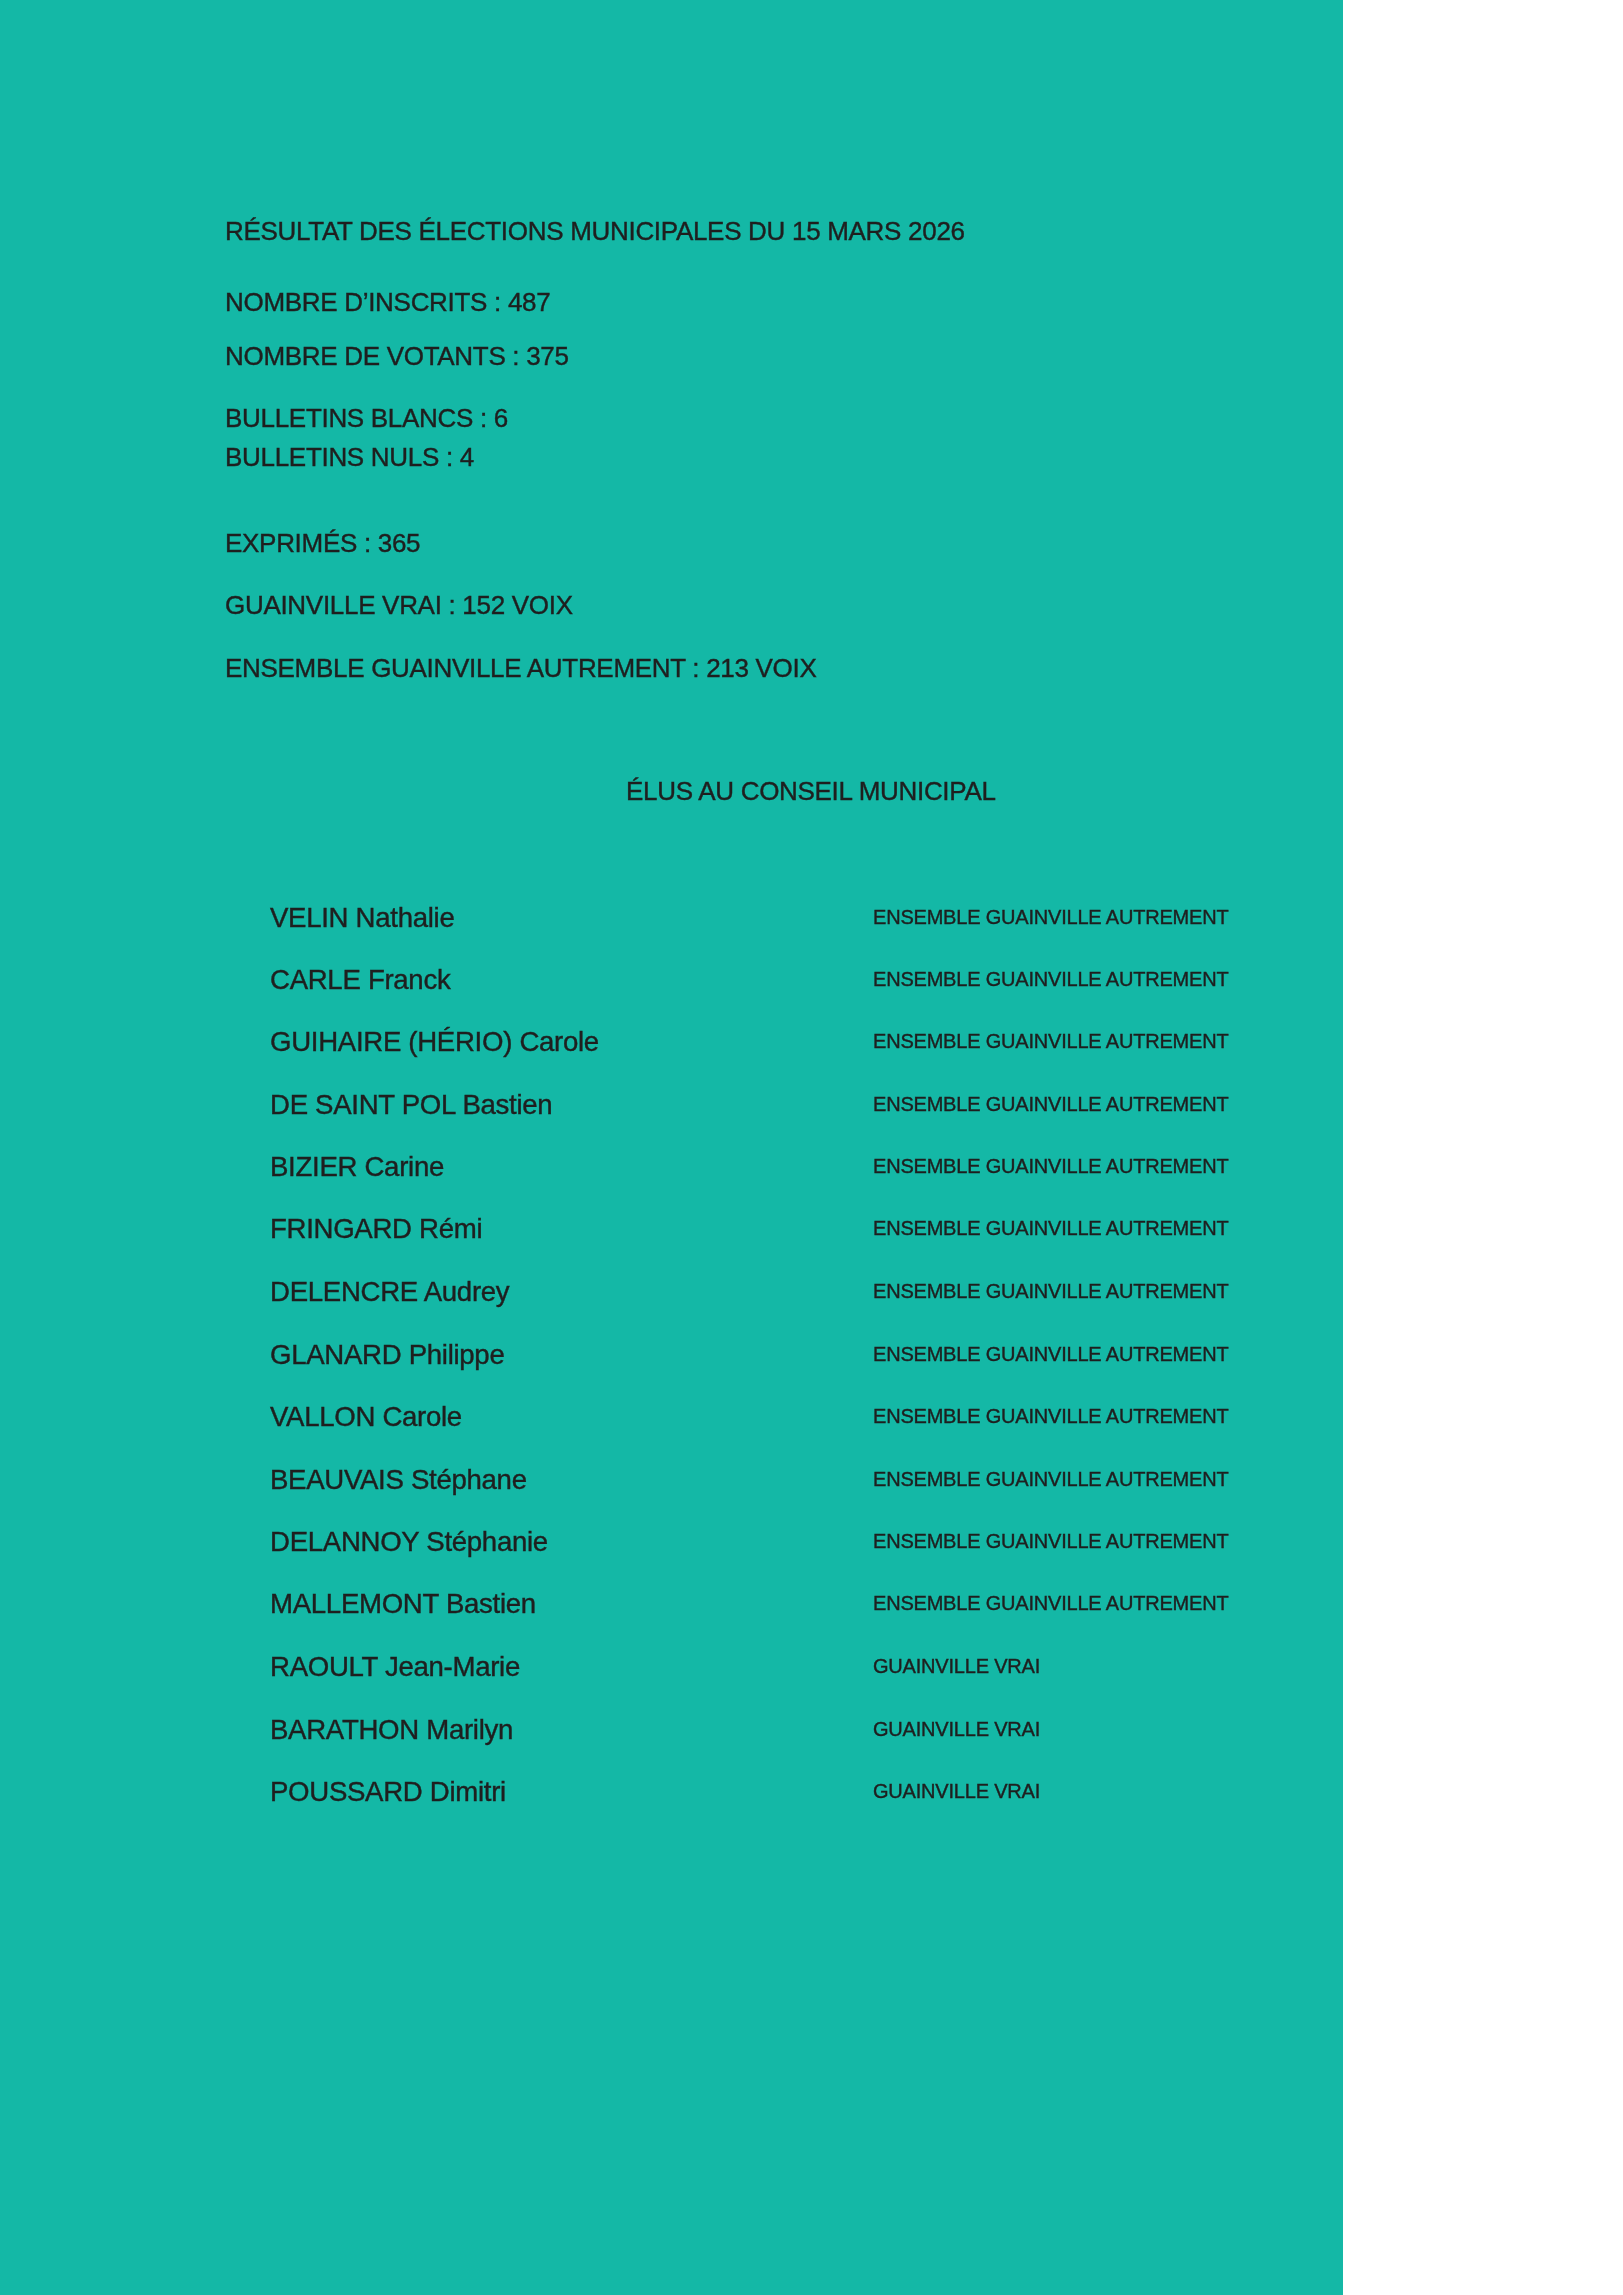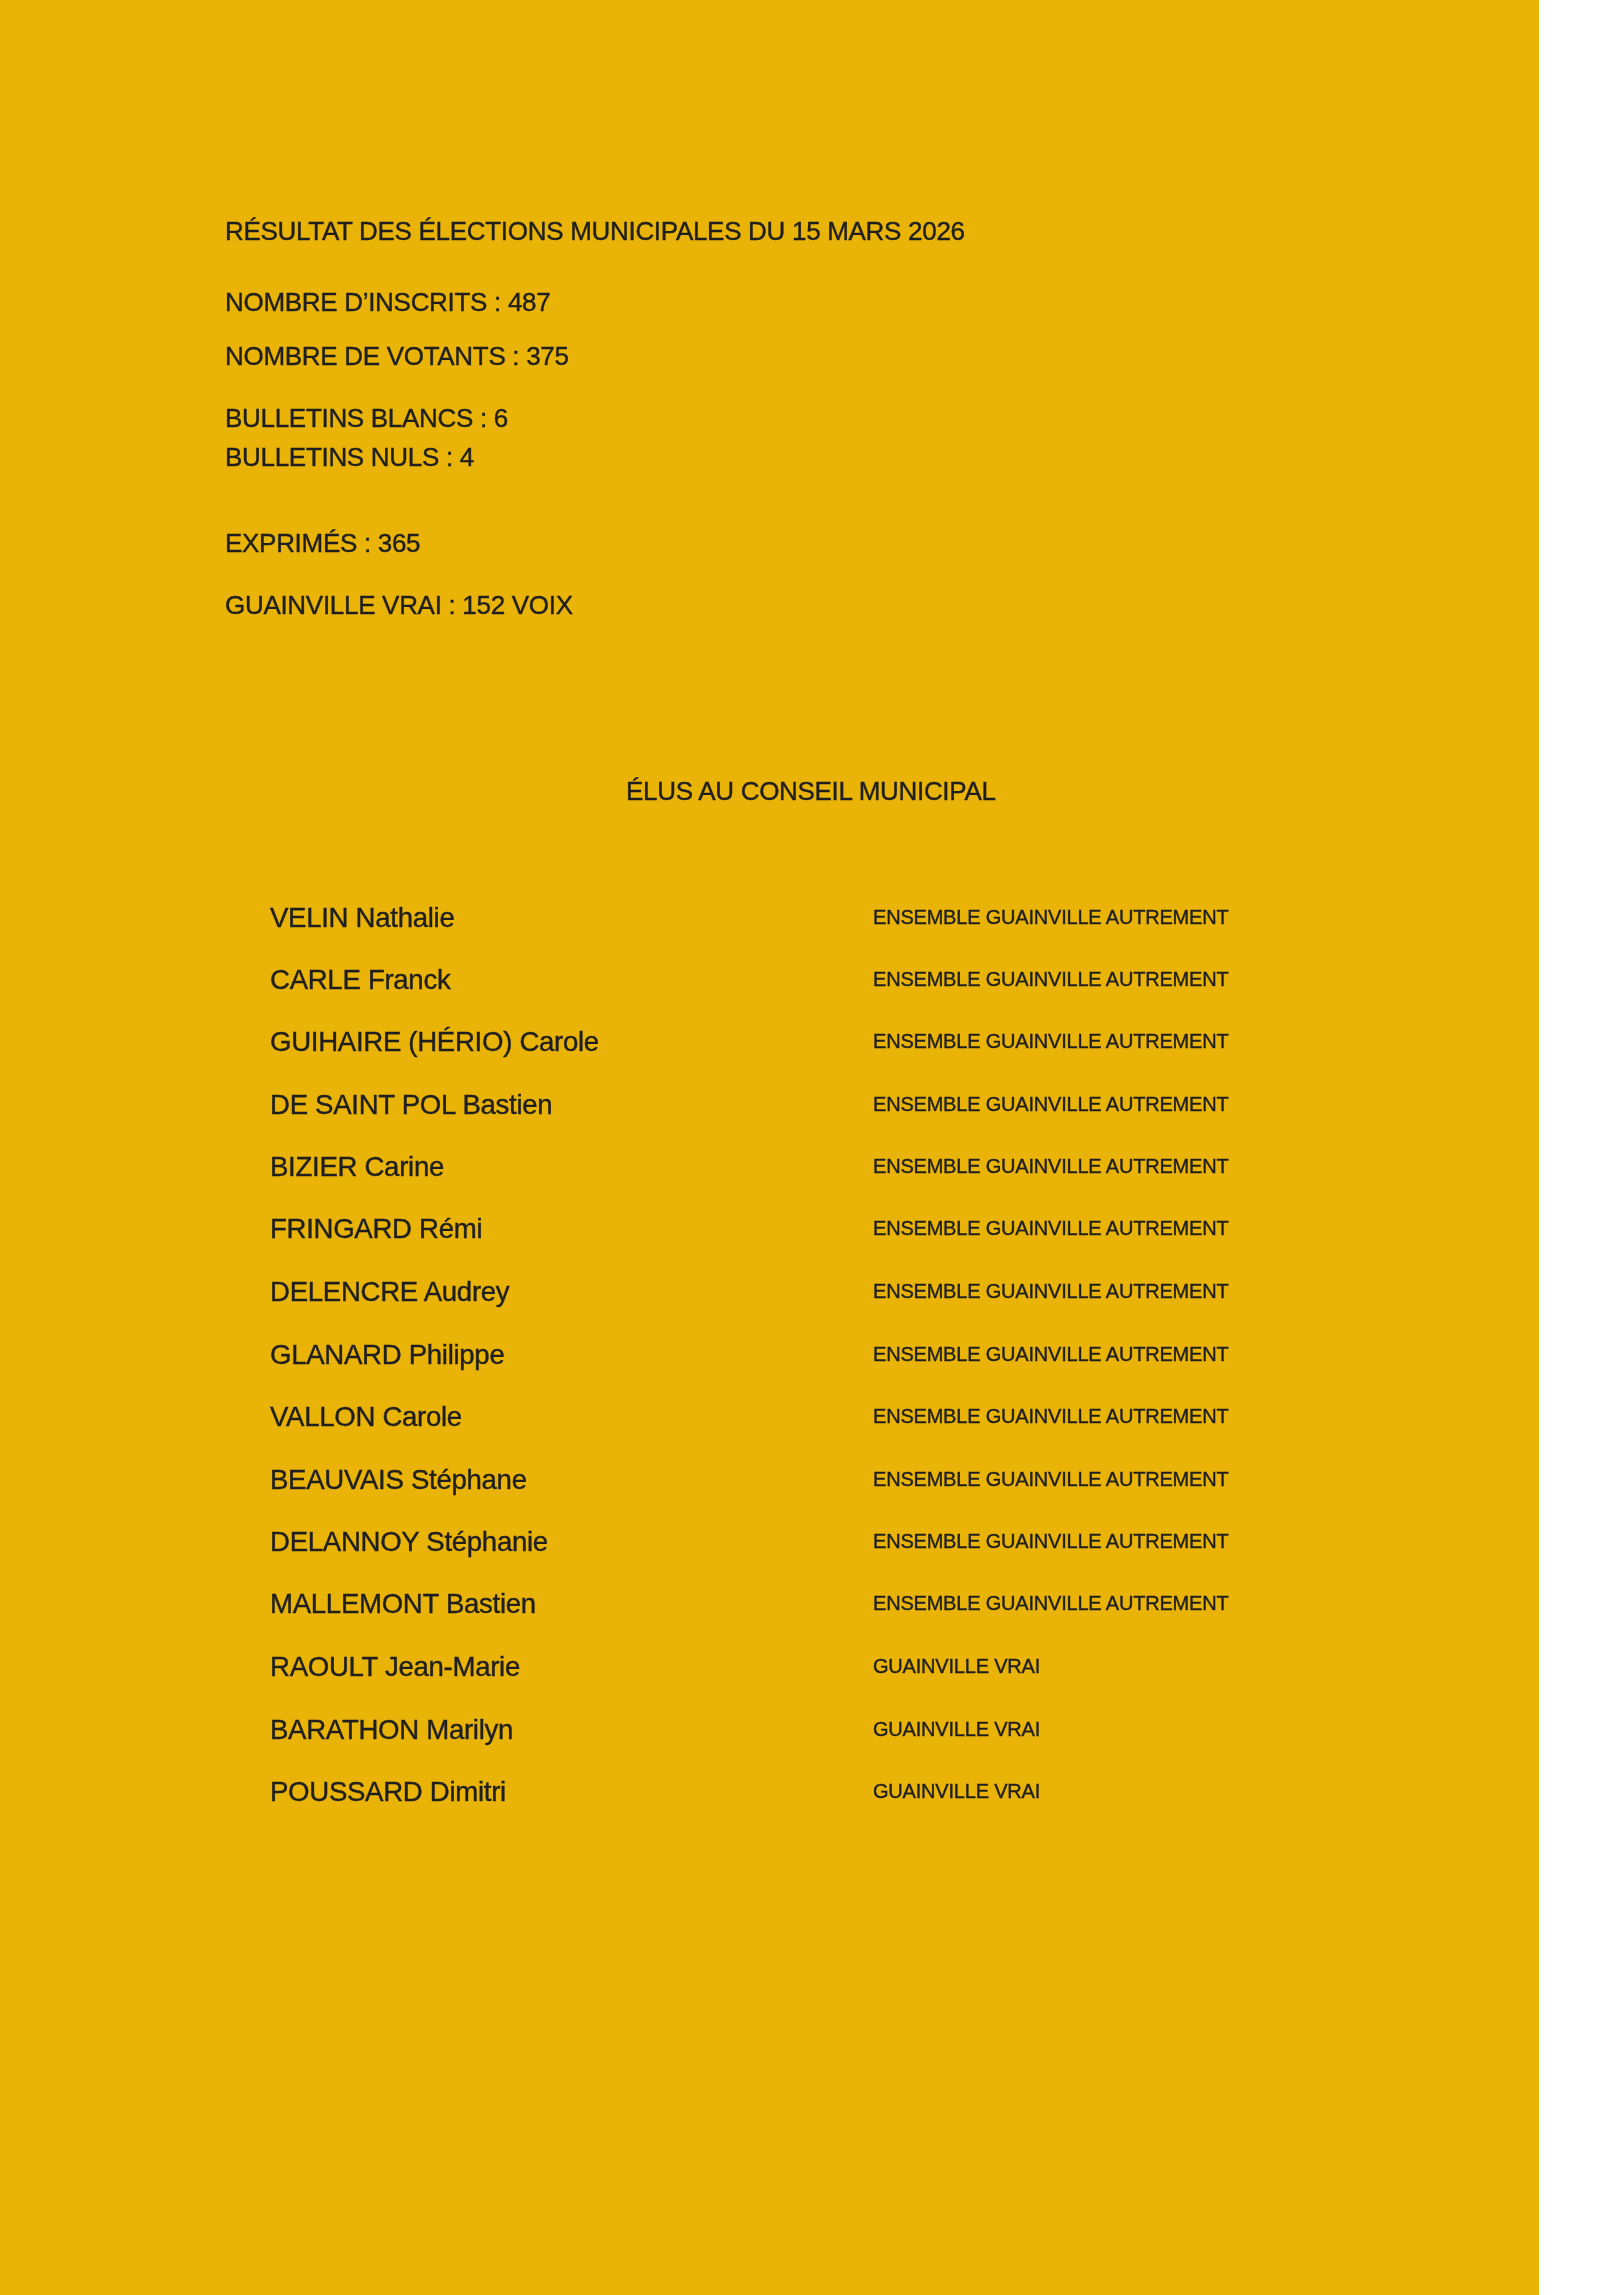--- a/index.html
+++ b/index.html
@@ -1,21 +1,21 @@
 <!DOCTYPE html>
 <html style="font-size:10.5px"><head>
   <meta charset="utf-8">
   <style>
     html, body { margin: 0; padding: 0; background: #ffffff; }
     body {
       width: 1623px; height: 2295px; position: relative; overflow: hidden;
       font-family: "Liberation Sans", "DejaVu Sans", sans-serif;
       color: #1f1f1f;
     }
-    .page { position: absolute; left: 0; top: 0; width: 1539px; height: 2295px; background: #eab308; }
+    .page { position: absolute; left: 0; top: 0; width: 1343px; height: 2295px; background: #14b8a6; }
     .line {
       position: absolute; left: 225px;
       font-size: 26px; line-height: 33px; font-weight: normal;
       letter-spacing: -0.3px; white-space: nowrap;
       -webkit-text-stroke: 0.4px #1f1f1f;
     }
     .heading {
       position: absolute; left: 626px; top: 775px;
       font-size: 26px; line-height: 33px; white-space: nowrap;
       letter-spacing: -0.3px;
@@ -41,20 +41,21 @@
 <div class="page">
 
   <div class="line" style="top:215px">RÉSULTAT DES ÉLECTIONS MUNICIPALES DU 15 MARS 2026</div>
 
   <div class="line" style="top:286px">NOMBRE D’INSCRITS : 487</div>
   <div class="line" style="top:340px">NOMBRE DE VOTANTS : 375</div>
   <div class="line" style="top:402px">BULLETINS BLANCS : 6</div>
   <div class="line" style="top:441px">BULLETINS NULS : 4</div>
   <div class="line" style="top:527px">EXPRIMÉS : 365</div>
   <div class="line" style="top:589px">GUAINVILLE VRAI : 152 VOIX</div>
+  <div class="line" style="top:652px">ENSEMBLE GUAINVILLE AUTREMENT : 213 VOIX</div>
 
   <div class="heading">ÉLUS AU CONSEIL MUNICIPAL</div>
 
   <div class="elus">
     <div class="row" style="top:901px">
       <span class="name">VELIN Nathalie</span>
       <span class="list">ENSEMBLE GUAINVILLE AUTREMENT</span>
     </div>
     <div class="row" style="top:963px">
       <span class="name">CARLE Franck</span>

